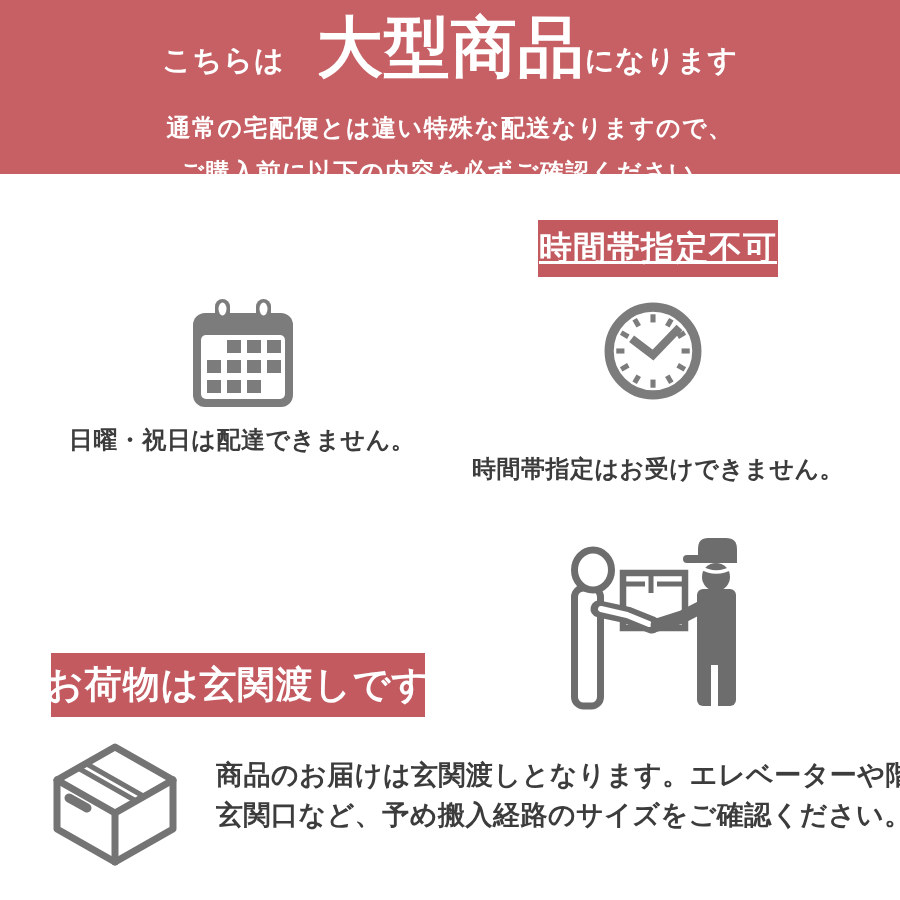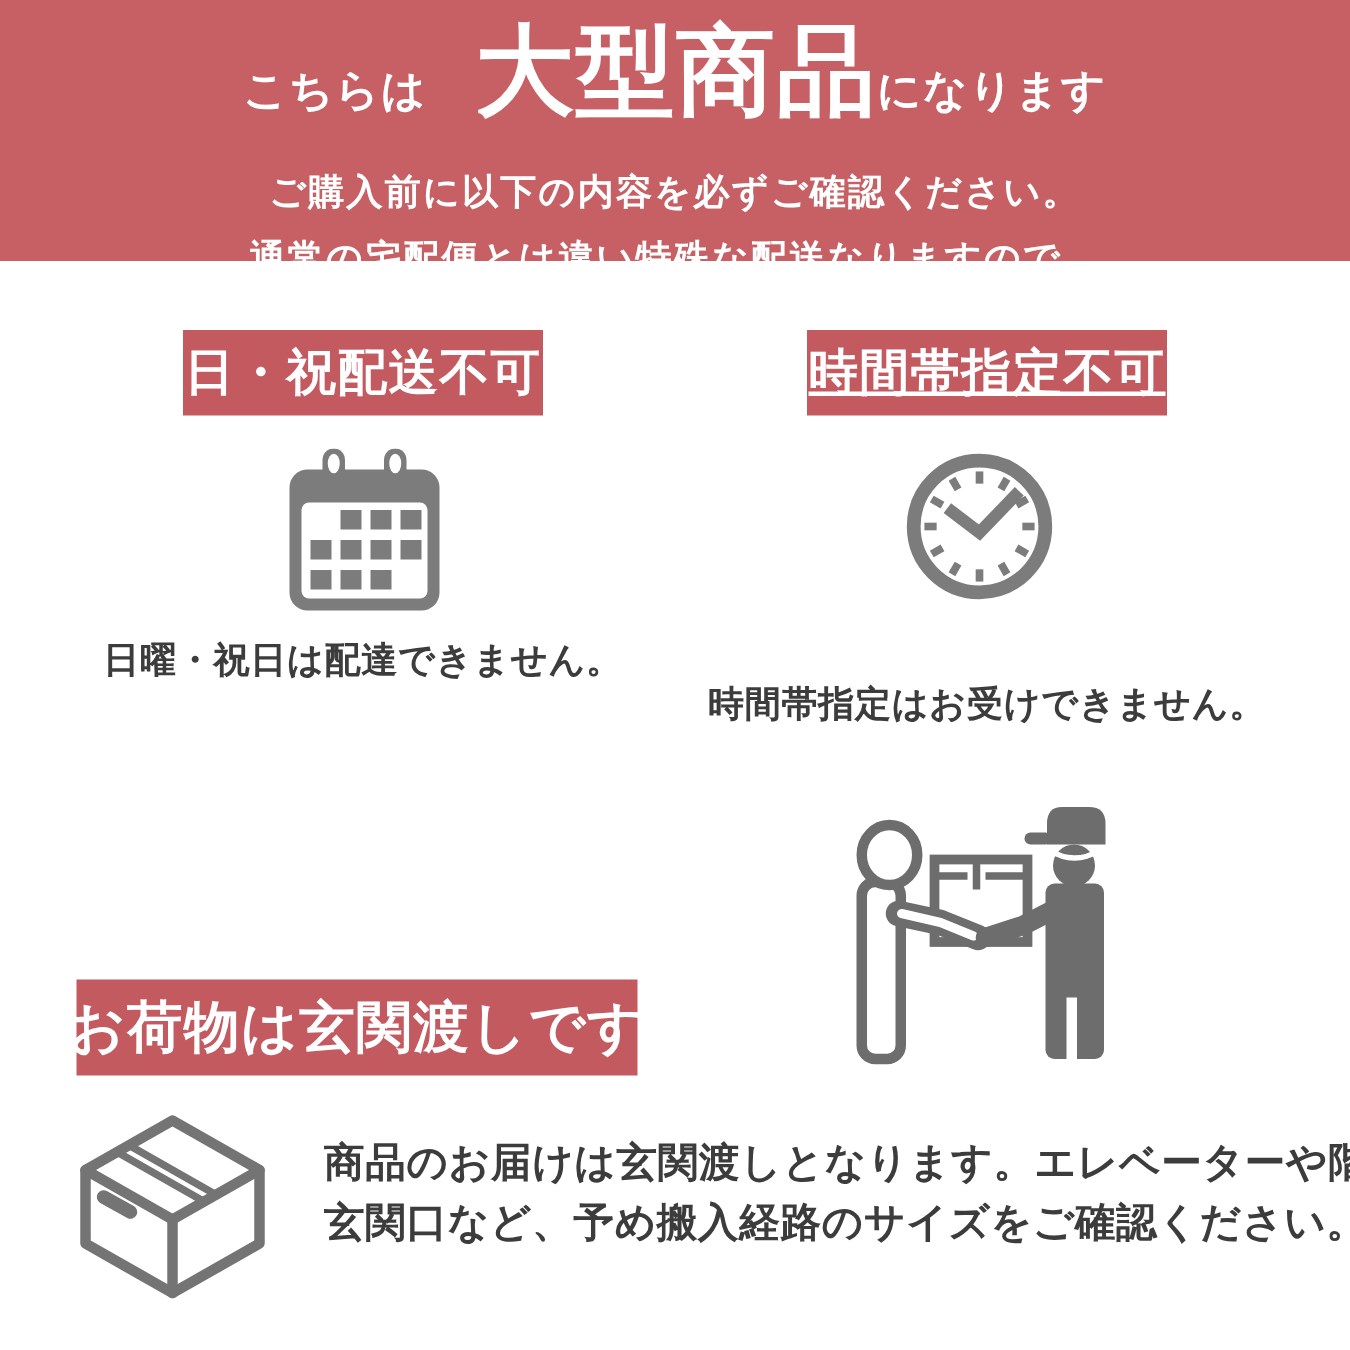--- a/index.html
+++ b/index.html
@@ -41,27 +41,24 @@
 </style>
 </head>
 <body>
 
 <div id="page">
 
   <div class="abs banner">
     <div class="banner-title">
       <span class="t-small">こちらは</span><span class="t-big">大型商品</span><span class="t-small">になります</span>
     </div>
+    <div class="banner-sub">通常の宅配便とは違い特殊な配送なりますので、</div>
     <div class="banner-sub">ご購入前に以下の内容を必ずご確認ください。</div>
-    <div class="banner-sub">通常の宅配便とは違い特殊な配送なりますので、</div>
   </div>
 
-  <div class="abs label-box small label-left">
-    <span>日・祝配送不可</span>
-  </div>
 
   <svg class="abs" style="left:190px;top:299px;" width="106" height="110" viewBox="0 0 106 110" aria-hidden="true">
     <g fill="var(--icon-gray,#7c7c7c)">
       <rect x="25" y="0" width="15" height="30" rx="7.5"></rect>
       <rect x="66" y="0" width="15" height="30" rx="7.5"></rect>
       <rect x="3" y="14" width="100" height="94" rx="12"></rect>
     </g>
     <rect x="11" y="36" width="84" height="64" rx="5" fill="#ffffff"></rect>
     <ellipse cx="32.5" cy="10" rx="4" ry="6.5" fill="#ffffff"></ellipse>
     <ellipse cx="73.5" cy="10" rx="4" ry="6.5" fill="#ffffff"></ellipse>

